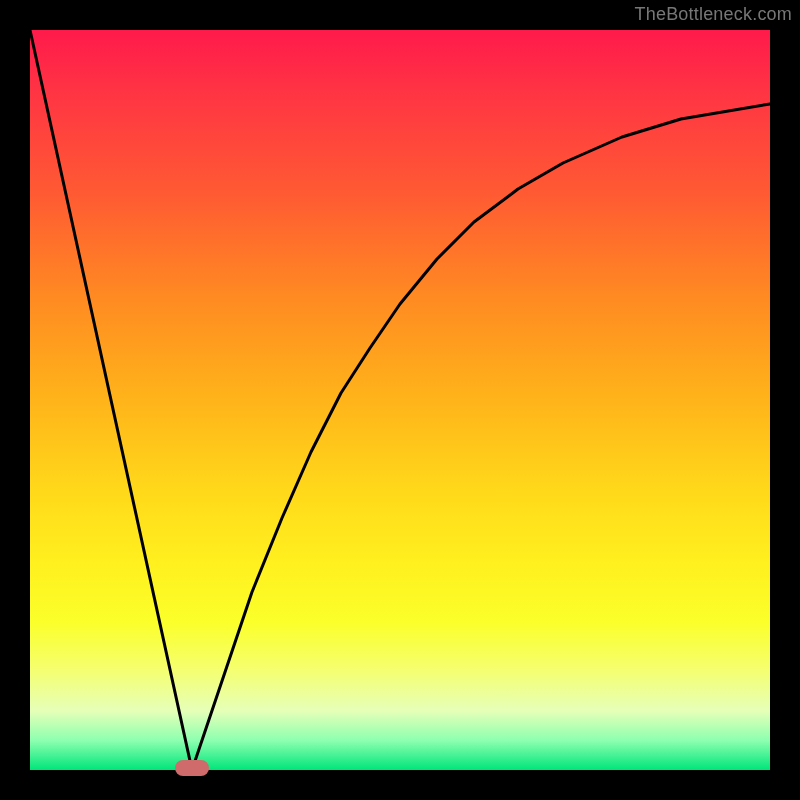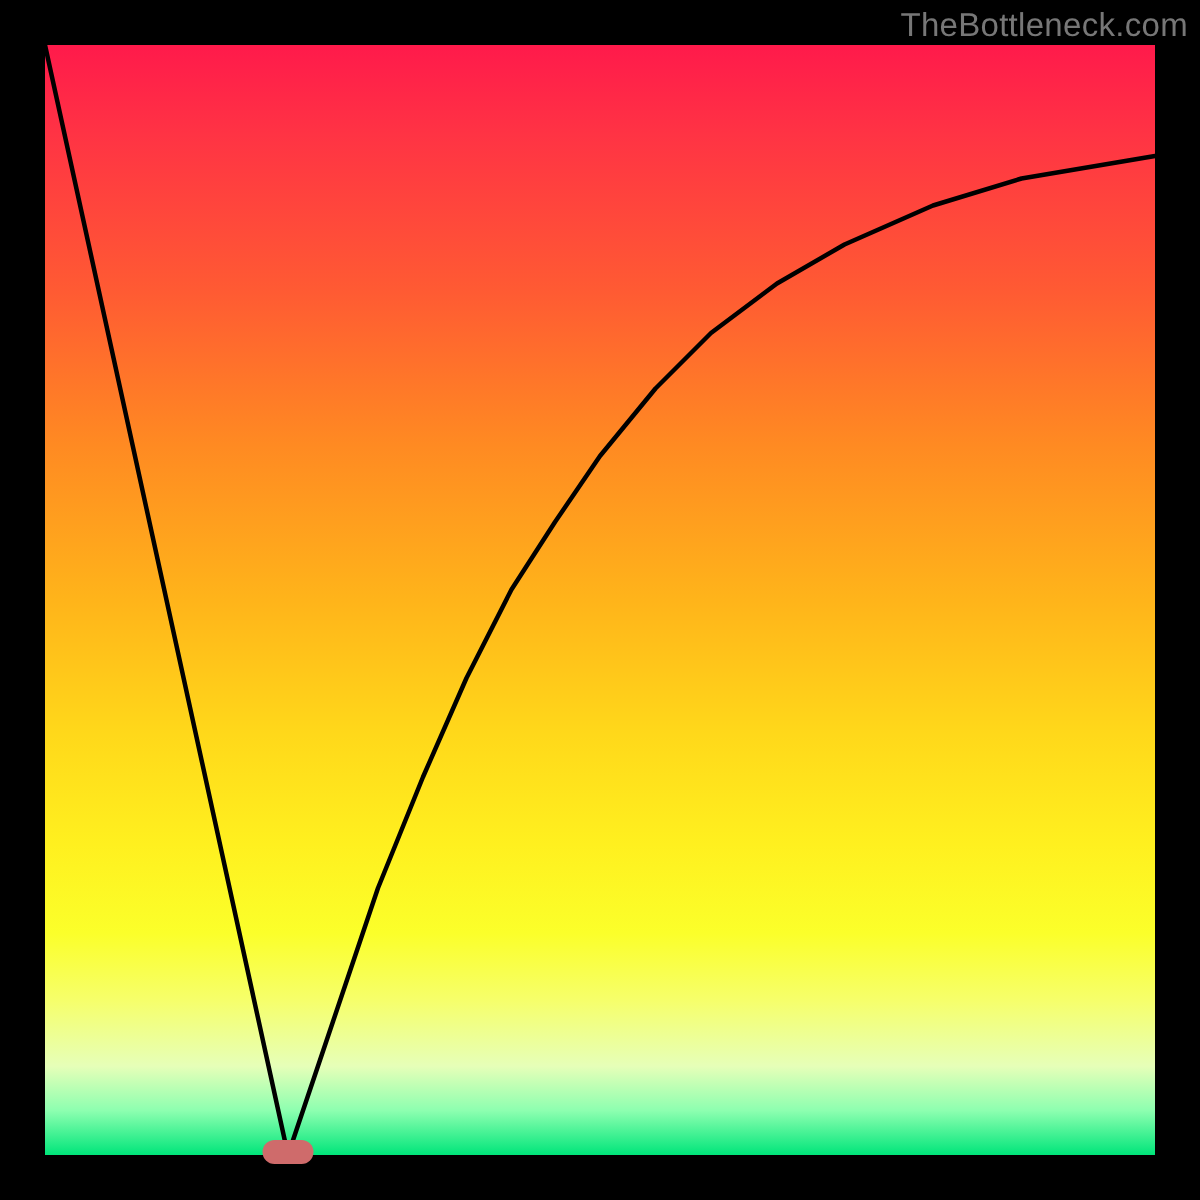--- a/index.html
+++ b/index.html
@@ -37,21 +37,21 @@
       #8dffb0 96%,
       #00e57a 100%
     );
     box-sizing: border-box;
   }
   .watermark {
     position: absolute;
     top: 4px;
     right: 8px;
     color: #777;
-    font-size: 22px;
+    font-size: 18px;
     font-weight: 500;
     letter-spacing: 0.2px;
     font-family: Arial, sans-serif;
   }
   svg.curve {
     position: absolute;
     left: 0;
     top: 0;
     width: 740px;
     height: 740px;

